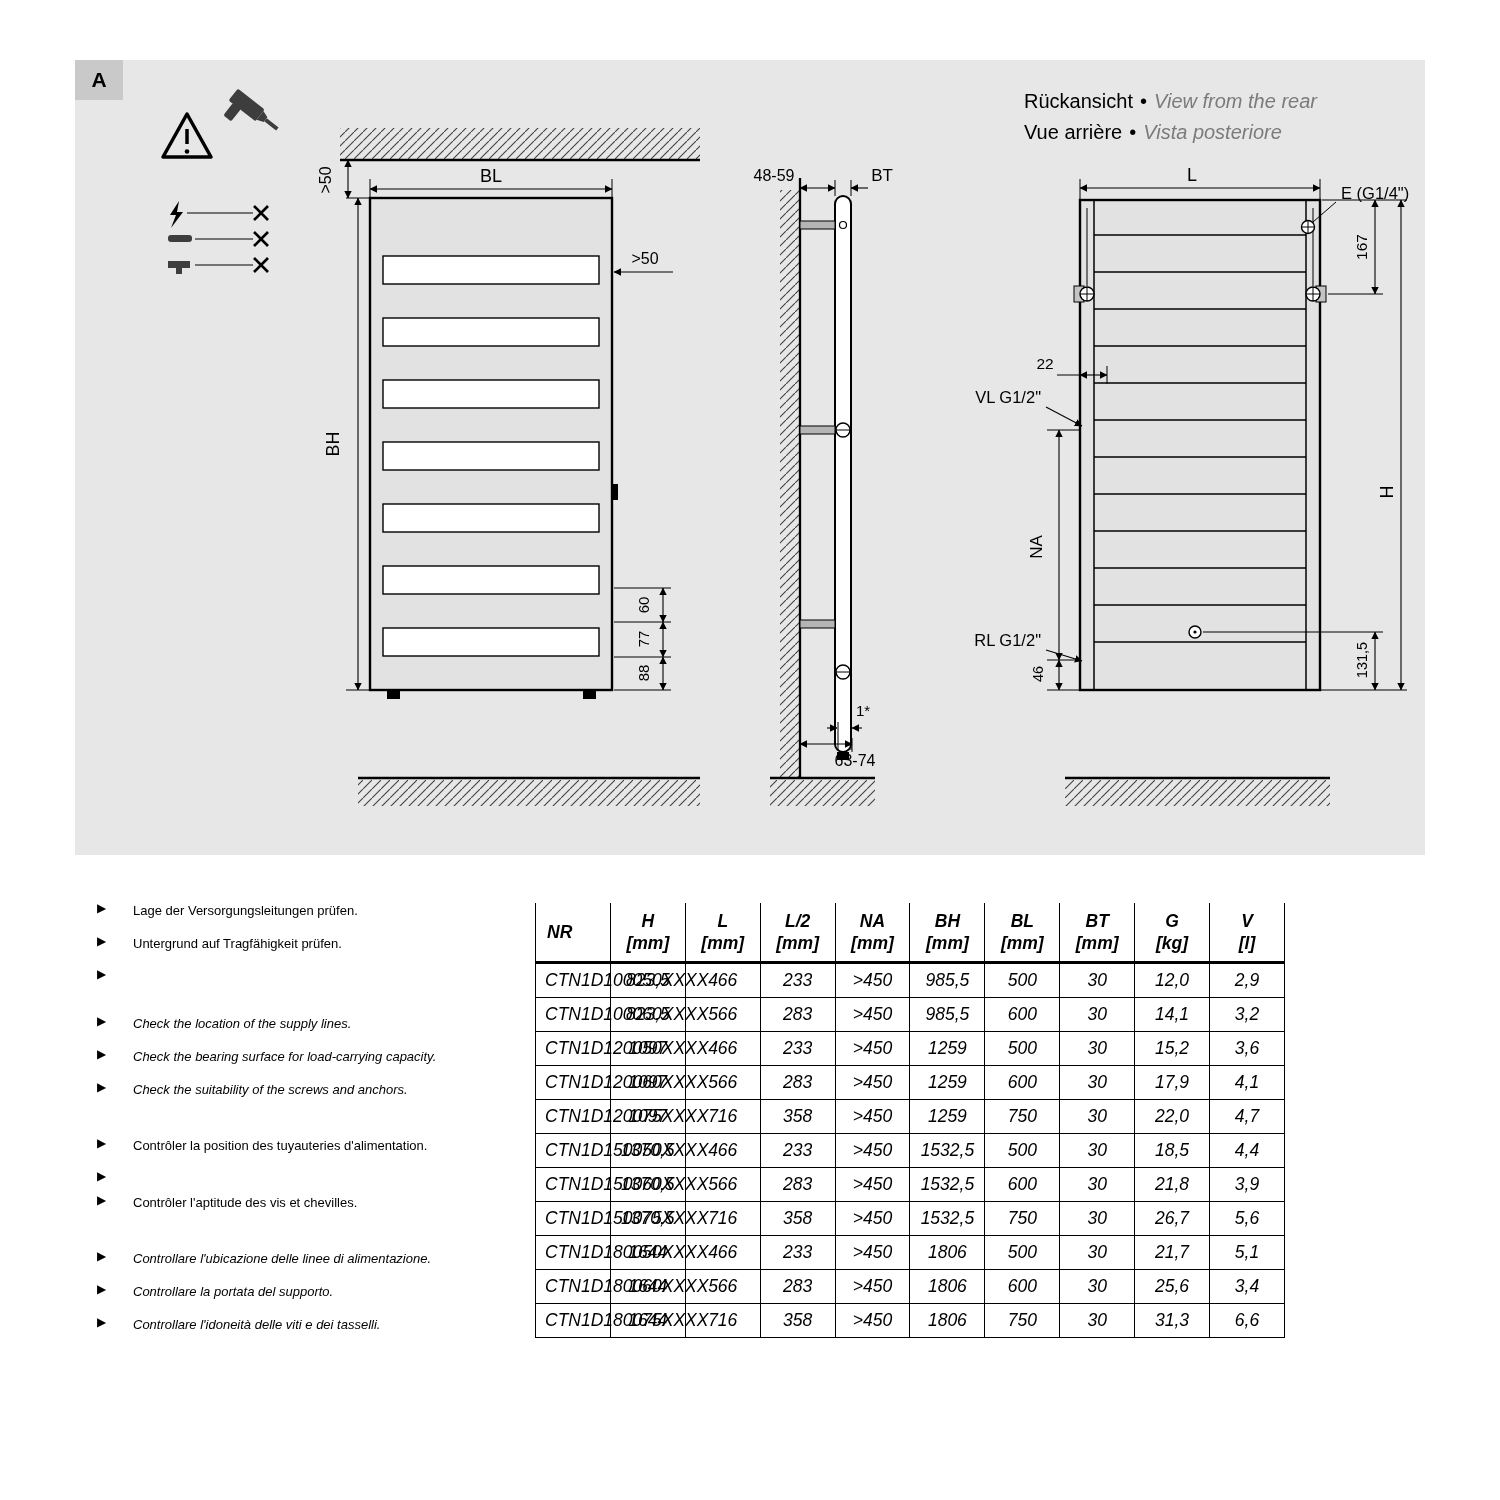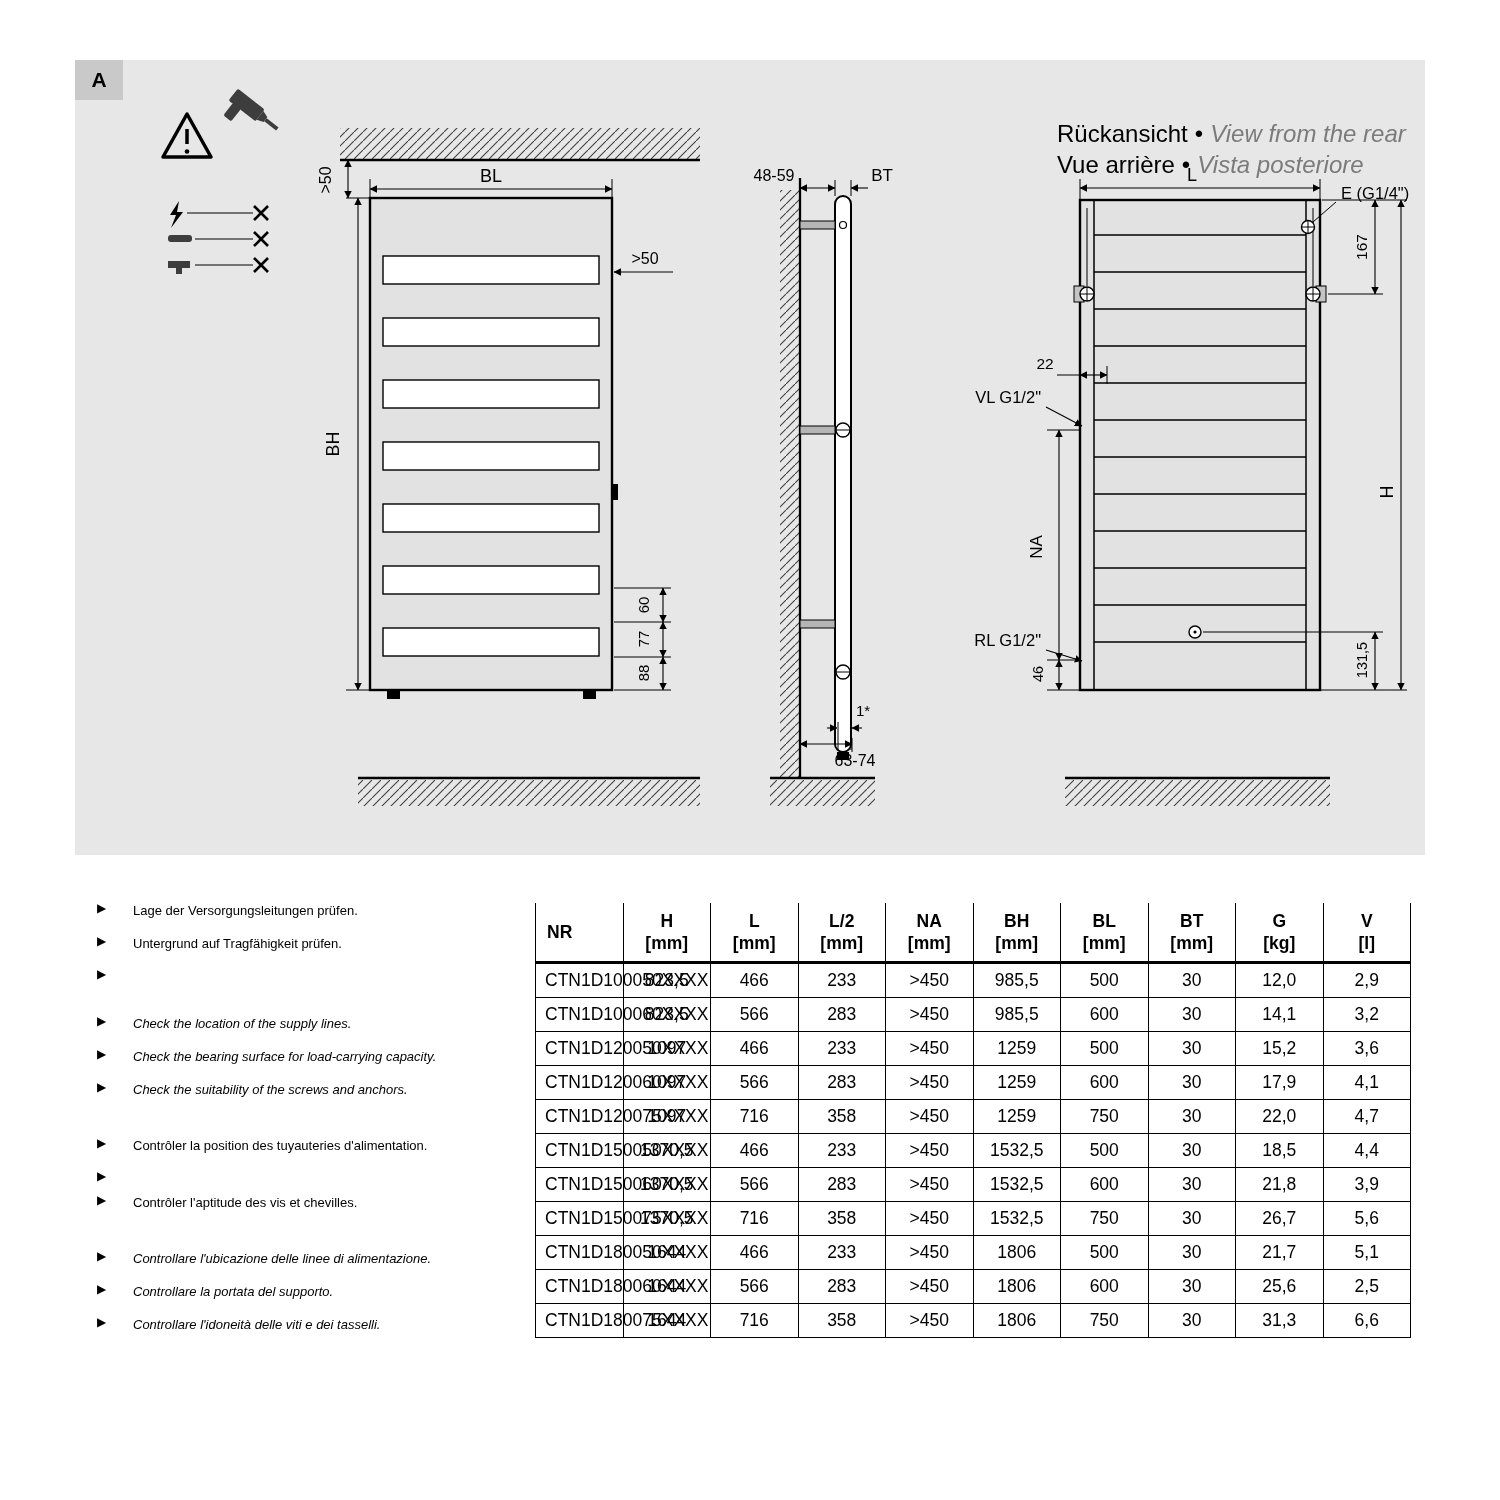--- a/index.html
+++ b/index.html
@@ -3,40 +3,40 @@
 <meta charset="utf-8">
 <style>
   html,body{margin:0;padding:0;}
   body{
     width:1500px;height:1500px;background:#ffffff;position:relative;
     font-family:"Liberation Sans",sans-serif;color:#000;
   }
   .panel{position:absolute;left:75px;top:60px;width:1350px;height:795px;background:#e7e7e7;}
   .plabel{position:absolute;left:0;top:0;width:48px;height:40px;background:#c9c9c9;
     display:flex;align-items:center;justify-content:center;font-weight:bold;font-size:21px;}
-  .legend{position:absolute;left:982px;top:26px;font-size:24px;line-height:31px;white-space:nowrap;margin-top:32px;}
+  .legend{position:absolute;left:949px;top:26px;font-size:20px;line-height:31px;white-space:nowrap;}
   .legend .sep{margin:0 7px;}
   .legend .it{font-style:italic;color:#7b7b7b;}
   svg.draw{position:absolute;left:0;top:0;}
   svg text{font-family:"Liberation Sans",sans-serif;fill:#000;}
   .thin{stroke:#000;stroke-width:1;}
   .med{stroke:#000;stroke-width:1.5;}
   .thick{stroke:#000;stroke-width:2.3;}
   .dim{stroke:#000;stroke-width:1.1;}
   .slat{fill:#ffffff;stroke:#000;stroke-width:1.4;}
 
   .instructions{position:absolute;left:97px;top:898px;width:448px;}
   .igroup{margin-bottom:30px;}
   .igroup.italic .itext{font-style:italic;}
   .irow{display:flex;margin-bottom:7px;}
   .marker{flex:0 0 36px;font-size:12px;padding-top:3px;}
   .itext{font-size:13px;line-height:26px;}
 
   .tablewrap{position:absolute;left:535px;top:903px;}
-  table{border-collapse:collapse;table-layout:fixed;width:876px;}
+  table{border-collapse:collapse;table-layout:fixed;width:750px;font-style:italic;}
   th,td{border:1px solid #000;}
   thead th{border-top:none;border-bottom:3px solid #000;height:58px;vertical-align:middle;padding:0 3px;}
   .hl,.hu{text-align:center;font-weight:bold;font-size:17.5px;line-height:22px;}
   th:first-child .hl{text-align:left;padding-left:8px;}
   tbody td{height:33px;text-align:center;font-size:17.5px;padding:0 3px;}
   tbody td:first-child{text-align:left;padding-left:9px;}
 </style>
 </head>
 <body>
 
@@ -499,21 +499,21 @@
         <tr>
           <td>CTN1D180060XXXX</td>
           <td>1644</td>
           <td>566</td>
           <td>283</td>
           <td>&gt;450</td>
           <td>1806</td>
           <td>600</td>
           <td>30</td>
           <td>25,6</td>
-          <td>2,5</td>
+          <td>3,4</td>
         </tr>
         <tr>
           <td>CTN1D180075XXXX</td>
           <td>1644</td>
           <td>716</td>
           <td>358</td>
           <td>&gt;450</td>
           <td>1806</td>
           <td>750</td>
           <td>30</td>

